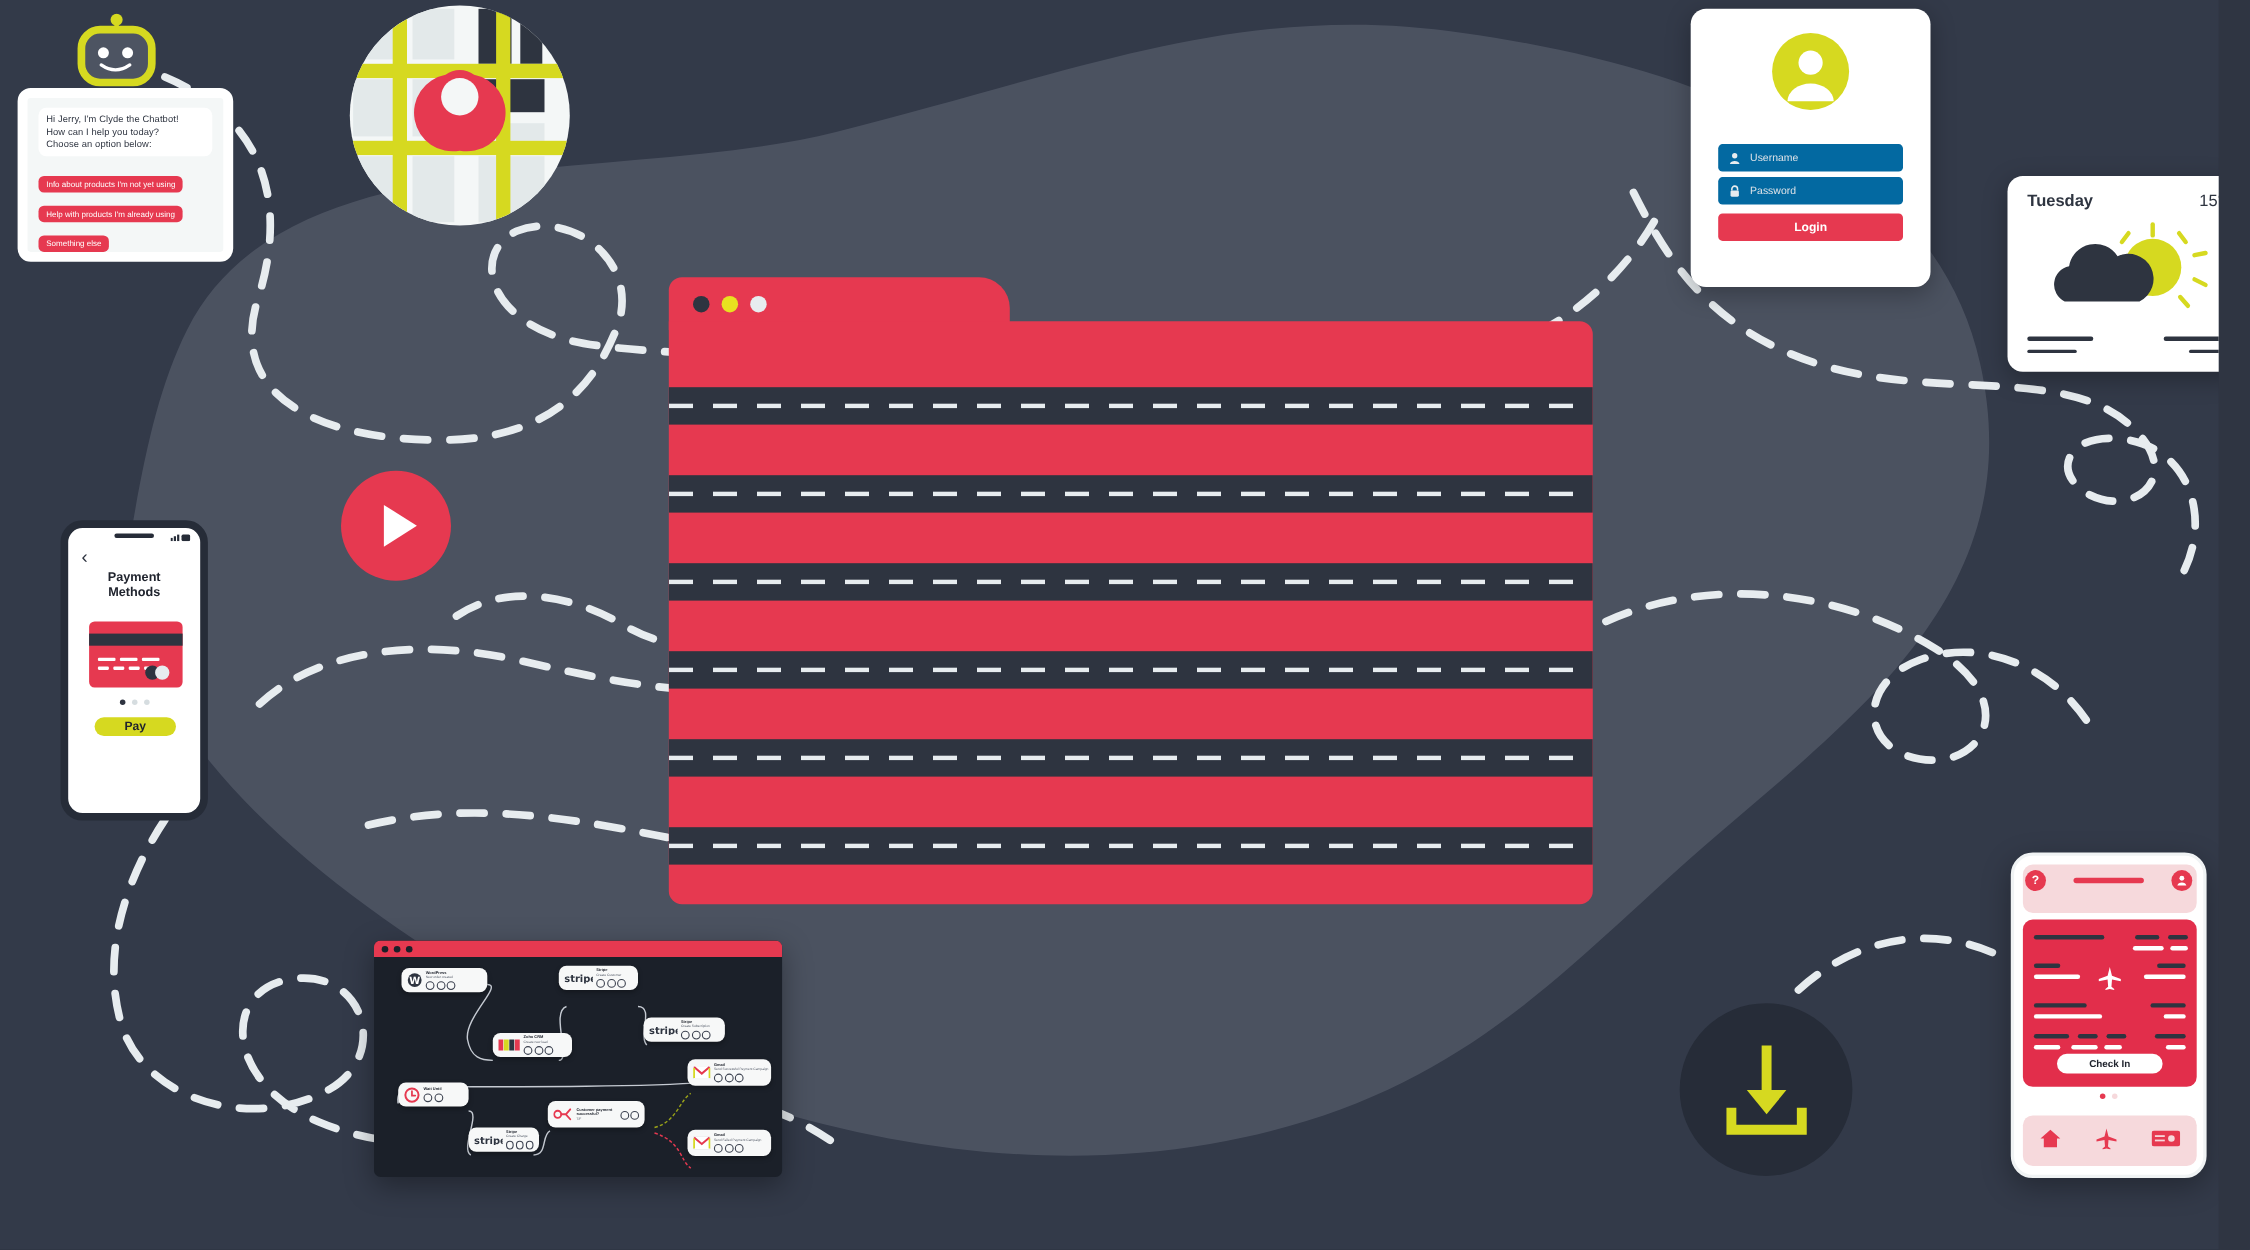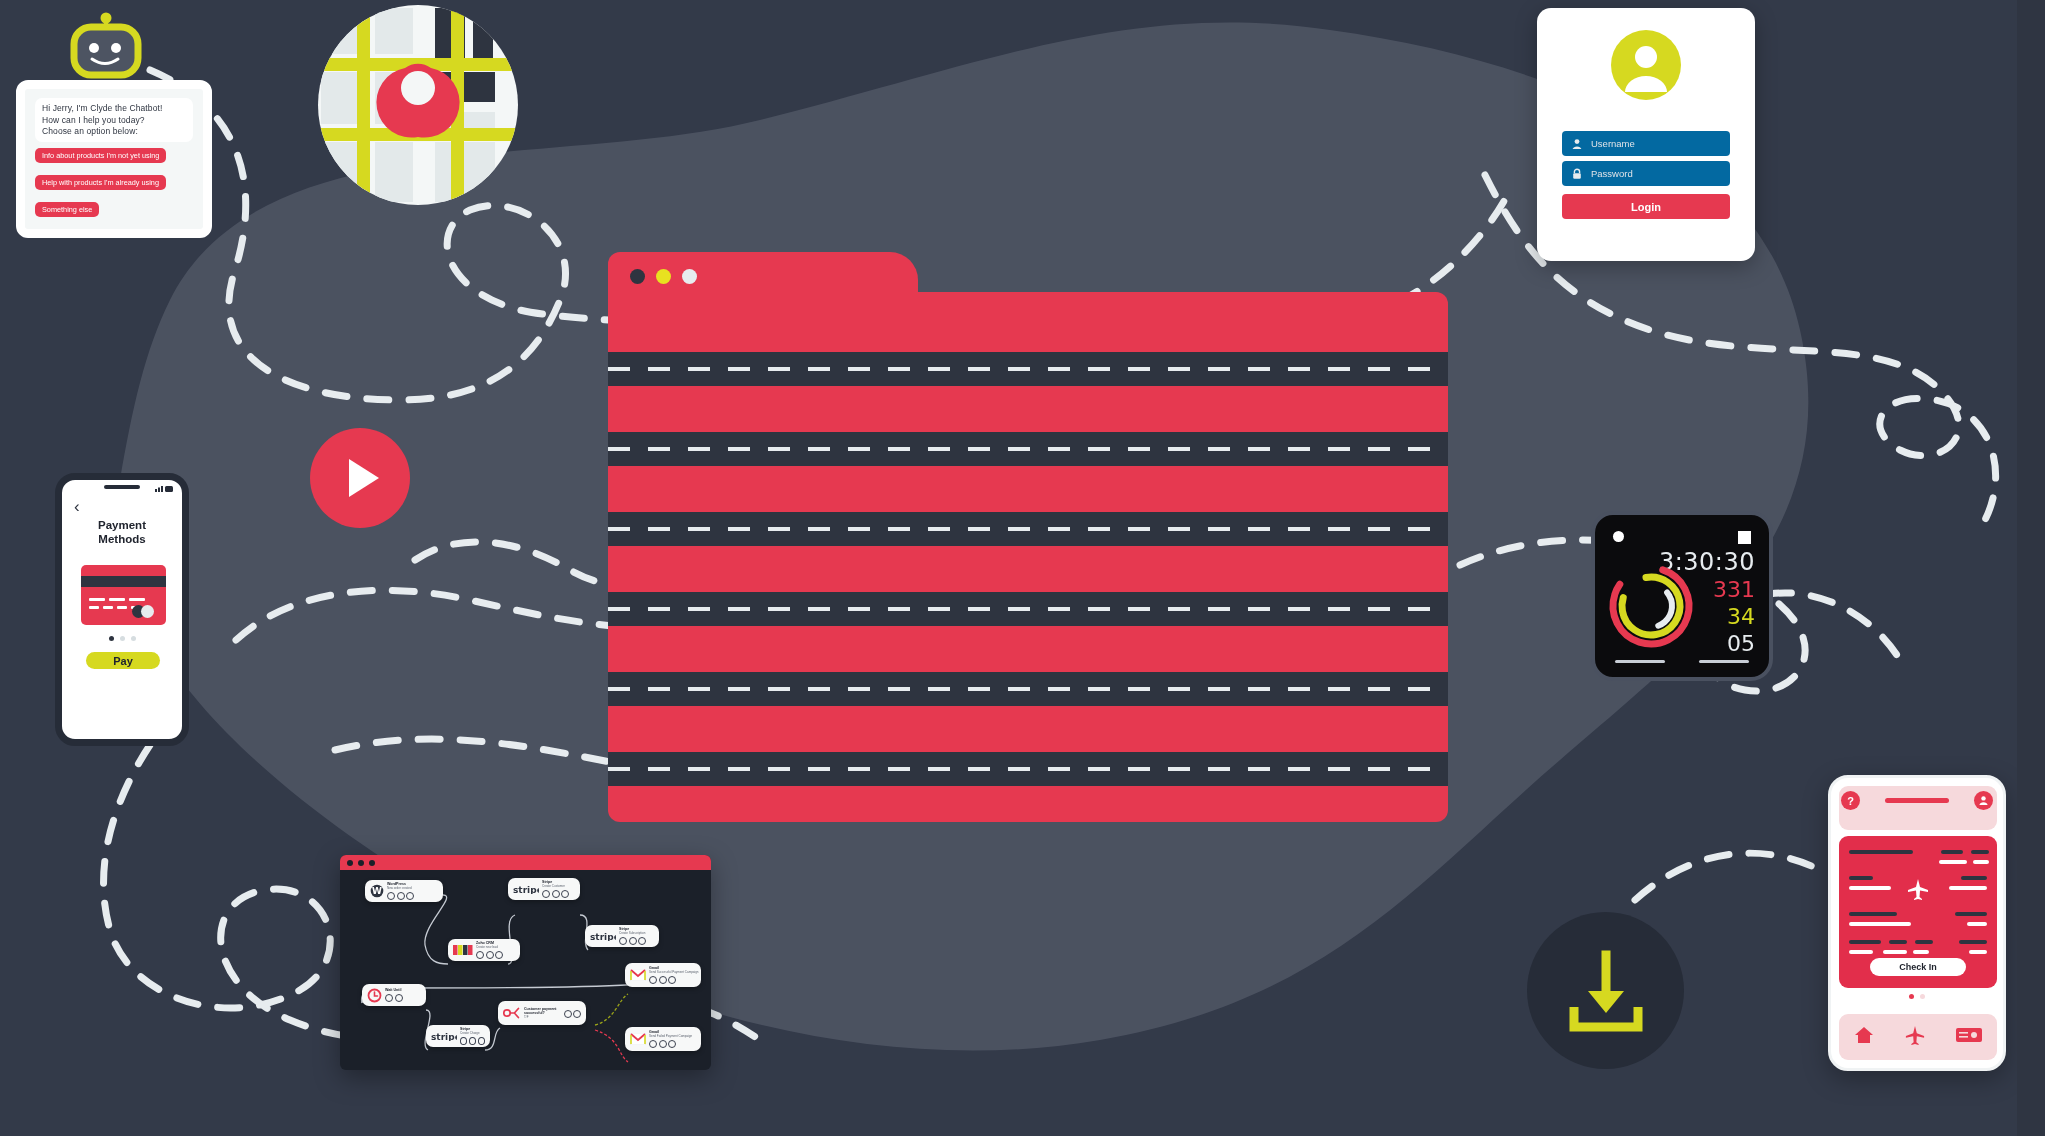--- a/index.html
+++ b/index.html
@@ -18,21 +18,21 @@
 
   
   #chatbot-widget{left:16px;top:80px;width:196px;height:158px;}
   #chat-panel{position:absolute;left:0;top:0;width:196px;height:158px;background:#f4f7f7;
     border:9px solid #ffffff;box-sizing:border-box;border-radius:12px;}
   #chat-bubble{position:absolute;left:10px;top:9px;width:158px;height:44px;background:#fff;
     border-radius:7px;padding:5px 7px;box-sizing:border-box;}
   #chat-bubble p{margin:0;font-size:8.5px;line-height:11.5px;color:#2e3440;letter-spacing:.1px;}
   .chat-opt{position:absolute;left:10px;background:#e63950;color:#fff;border-radius:5px;
     font-size:7.3px;line-height:14px;height:15px;padding:0 7px;box-sizing:border-box;white-space:nowrap;
-    display:flex;align-items:center;}
+    display:flex;align-items:center;margin-top:12px;}
   #chat-opt-0{top:59px;}
   #chat-opt-1{top:86px;}
   #chat-opt-2{top:113px;width:auto;}
   #bot-head{left:58px;top:12px;width:96px;height:78px;}
 
   
   #map-circle{left:313px;top:0px;width:210px;height:210px;}
 
   
   #play-button{left:310px;top:428px;width:100px;height:100px;border-radius:50%;
@@ -313,36 +313,41 @@
         <svg width="12" height="12" viewBox="0 0 12 12">
             <path d="M3.4,5.2 v-1.4 a2.6,2.6 0 0 1 5.2,0 v1.4" fill="none" stroke="#e7ecef" stroke-width="1.4"></path>
             <rect x="2.2" y="5.2" width="7.6" height="5.6" rx="1.2" fill="#e7ecef"></rect>
           </svg>
       </span>
       <span>Password</span>
     </div>
     <div id="login-btn">Login</div>
   </div>
 
-
-  <div class="abs" id="smartwatch">
-    <div id="watch-dot"></div>
-    <div id="watch-sq"></div>
-    <div id="watch-time">3:30:30</div>
-    <div class="watch-metric" id="watch-m0">331</div>
-    <div class="watch-metric" id="watch-m1">34</div>
-    <div class="watch-metric" id="watch-m2">05</div>
-    <svg class="abs" style="left:10px;top:45px;" width="92" height="92" viewBox="0 0 92 92">
-      <circle cx="46" cy="46" r="38" fill="none" stroke="#e63950" stroke-width="7" stroke-linecap="round" stroke-dasharray="190 249" transform="rotate(-72 46 46)"></circle>
-      <circle cx="46" cy="46" r="29" fill="none" stroke="#d6d920" stroke-width="7" stroke-linecap="round" stroke-dasharray="150 182" transform="rotate(-100 46 46)"></circle>
-      <circle cx="46" cy="46" r="21" fill="none" stroke="#e7ecef" stroke-width="6" stroke-linecap="round" stroke-dasharray="40 132" transform="rotate(-40 46 46)"></circle>
+  <div class="abs card" id="weather-card">
+    <div id="weather-day">Tuesday</div>
+    <div id="weather-temp">15°</div>
+    <svg class="abs" style="left:28px;top:38px;" width="162" height="90" viewBox="0 0 162 90">
+      <g stroke="#d6d920" stroke-width="4" stroke-linecap="round">
+        <line x1="104" y1="6" x2="104" y2="16"></line>
+          <line x1="128" y1="14" x2="134" y2="22"></line>
+        <line x1="142" y1="34" x2="152" y2="32"></line>
+          <line x1="142" y1="56" x2="152" y2="61"></line>
+        <line x1="129" y1="72" x2="136" y2="80"></line>
+          <line x1="82" y1="14" x2="76" y2="22"></line>
+      </g>
+      <circle cx="104" cy="45" r="26" fill="#d6d920"></circle>
+      <path d="M24,76 a17,17 0 0 1 4,-32 a24,24 0 0 1 44,-9 a21,21 0 0 1 20,41 Z" fill="#2e3440"></path>
     </svg>
-    <div class="watch-bar" style="left:20px;width:50px;"></div>
-    <div class="watch-bar" style="right:20px;width:50px;"></div>
-  </div>
+    <div class="wline" style="left:18px;top:146px;width:60px;"></div>
+    <div class="wline" style="left:18px;top:158px;width:45px;height:3px;"></div>
+    <div class="wline" style="right:18px;top:146px;width:55px;"></div>
+    <div class="wline" style="right:18px;top:158px;width:32px;height:3px;"></div>
+  </div>
+
 
   <div class="abs" id="workflow-window">
     <div id="wf-bar">
       <div class="wf-tl" style="left:7px;"></div>
       <div class="wf-tl" style="left:18px;"></div>
       <div class="wf-tl" style="left:29px;"></div>
     </div>
 
     <svg class="abs" style="left:0;top:15px;" width="371" height="200" viewBox="0 0 371 200">
       <g fill="none" stroke="#c5cad2" stroke-width="1.3">

